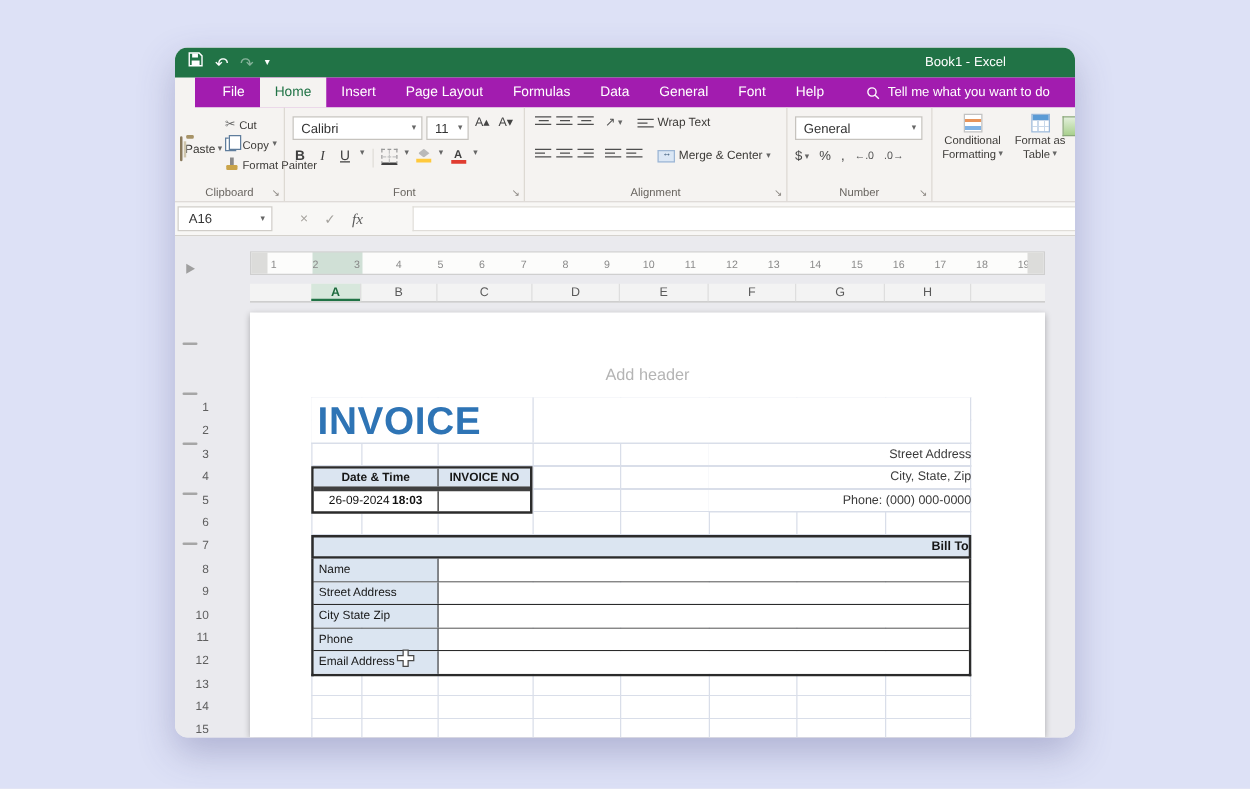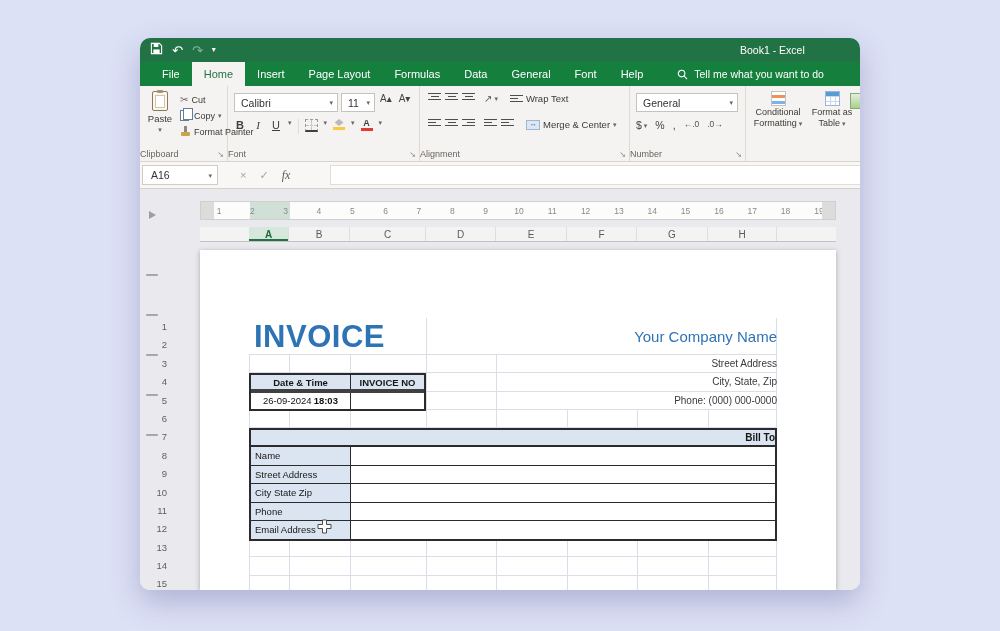--- a/index.html
+++ b/index.html
@@ -10,41 +10,41 @@
 
 
 .titlebar{position:absolute;left:0;top:0;right:0;height:24px;background:#217346}
 .qat{position:absolute;left:10px;top:0;height:24px;display:flex;align-items:center;gap:9px;color:#fff}
 .qat .glyph{font-size:13px;line-height:1;color:#fff}
 .qat .dim{opacity:.45}
 .qat .small{font-size:8px}
 .wtitle{position:absolute;left:600px;top:0;height:24px;line-height:24px;color:#fff;font-size:10.5px}
 
 
-.tabrow{position:absolute;left:0;top:24px;right:0;height:24px;background:#15803d;display:flex;align-items:stretch;padding-left:10px}
+.tabrow{position:absolute;left:16px;top:24px;right:0;height:24px;background:#a21caf;display:flex;align-items:stretch;padding-left:10px}
 .tab{color:#fff;font-size:11px;line-height:24px;padding:0 12px;white-space:nowrap}
 .tab.active{background:#f5f3f1;color:#217346;font-weight:400}
 .tellme{display:flex;align-items:center;gap:6px;margin-left:22px;color:#fff;font-size:10.5px;white-space:nowrap}
 
 
 .ribbon{position:absolute;left:0;top:48px;right:0;height:76px;background:#f5f3f1;border-bottom:1px solid #d8d4cf}
 .grp{position:absolute;top:0;bottom:0;border-right:1px solid #ddd9d3}
 .g-clip{left:0;width:88px}
 .g-font{left:88px;width:192px}
 .g-align{left:280px;width:210px}
 .g-num{left:490px;width:116px}
 .g-styles{left:606px;width:114px;border-right:none}
-.glabel{position:absolute;bottom:2px;left:0;right:0;text-align:left;font-size:9px;color:#68645f}
+.glabel{position:absolute;bottom:2px;left:0;right:0;text-align:center;font-size:9px;color:#68645f}
 .glaunch{position:absolute;right:3px;bottom:2px;font-size:8px;color:#8d8984;line-height:1}
 .rrow{position:absolute;display:flex;align-items:flex-start}
 .arr{font-size:7px;color:#666;line-height:1}
 .vsep{width:1px;height:15px;background:#e0ddd8}
 
 
-.paste{position:absolute;left:4px;top:5px;width:32px;height:56px;display:flex;flex-direction:column;align-items:center;gap:2px}
+.paste{position:absolute;left:4px;top:5px;width:32px;height:56px;display:flex;flex-direction:row;align-items:center;gap:2px}
 .paste .lbl{font-size:9.5px;color:#3c3a37}
 .ic-clipboard{width:16px;height:20px;background:#fdf8ef;border:1px solid #8a7a5c;border-radius:2px;position:relative}
 .ic-clipboard::before{content:"";position:absolute;top:-2px;left:4px;width:6px;height:3px;background:#a79367;border-radius:1px}
 .ic-clipboard::after{content:"";position:absolute;top:3px;left:2px;right:2px;bottom:2px;background:#fff;border:1px solid #cfc5ac}
 .clipbtns{position:absolute;left:40px;top:7px;display:flex;flex-direction:column;gap:3px}
 .cbtn{display:flex;align-items:center;gap:3px;font-size:9px;color:#3c3a37;height:13px;white-space:nowrap}
 .gi{font-size:10px;color:#666}
 .ic-copy{width:9px;height:11px;border:1px solid #5f7d9c;background:#fff;position:relative;margin-right:2px}
 .ic-copy::before{content:"";position:absolute;left:2px;top:-3px;width:8px;height:10px;border:1px solid #5f7d9c;background:#fff}
 .ic-brush{width:11px;height:11px;position:relative}
@@ -447,38 +447,38 @@
         <div class="rn">15</div>
       </div>
 
     <div class="stub" style="top:85px"></div>
     <div class="stub" style="top:125px"></div>
     <div class="stub" style="top:165px"></div>
     <div class="stub" style="top:205px"></div>
     <div class="stub" style="top:245px"></div>
 
     <div class="page"></div>
+    <div class="phead">Add header</div>
 
     <div class="grid">
       <div class="vl" style="left:0"></div>
       <div class="vl" style="left:40px"></div>
       <div class="vl" style="left:101px"></div>
       <div class="vl" style="left:177px"></div>
       <div class="vl" style="left:247px"></div>
       <div class="vl" style="left:318px"></div>
       <div class="vl" style="left:388px"></div>
       <div class="vl" style="left:459px"></div>
       <div class="cov" style="left:0;top:0;width:177px;height:35.8px"></div>
       <div class="cov edge" style="left:177px;top:0;width:351px;height:35.8px"></div>
       <div class="cov lines" style="left:318px;top:36.8px;width:210px;height:55.2px"></div>
       <div class="vl" style="left:527px"></div>
     </div>
 
     <div class="inv-title">INVOICE</div>
-    <div class="company">Your Company Name</div>
     <div class="rline rl-street">Street Address</div>
     <div class="rline rl-city">City, State, Zip</div>
     <div class="rline rl-phone">Phone: (000) 000-0000</div>
 
     <div class="dtable">
       <div class="dthead">
         <div class="c1">Date &amp; Time</div>
         <div class="c2">INVOICE NO</div>
       </div>
       <div class="dtval">

